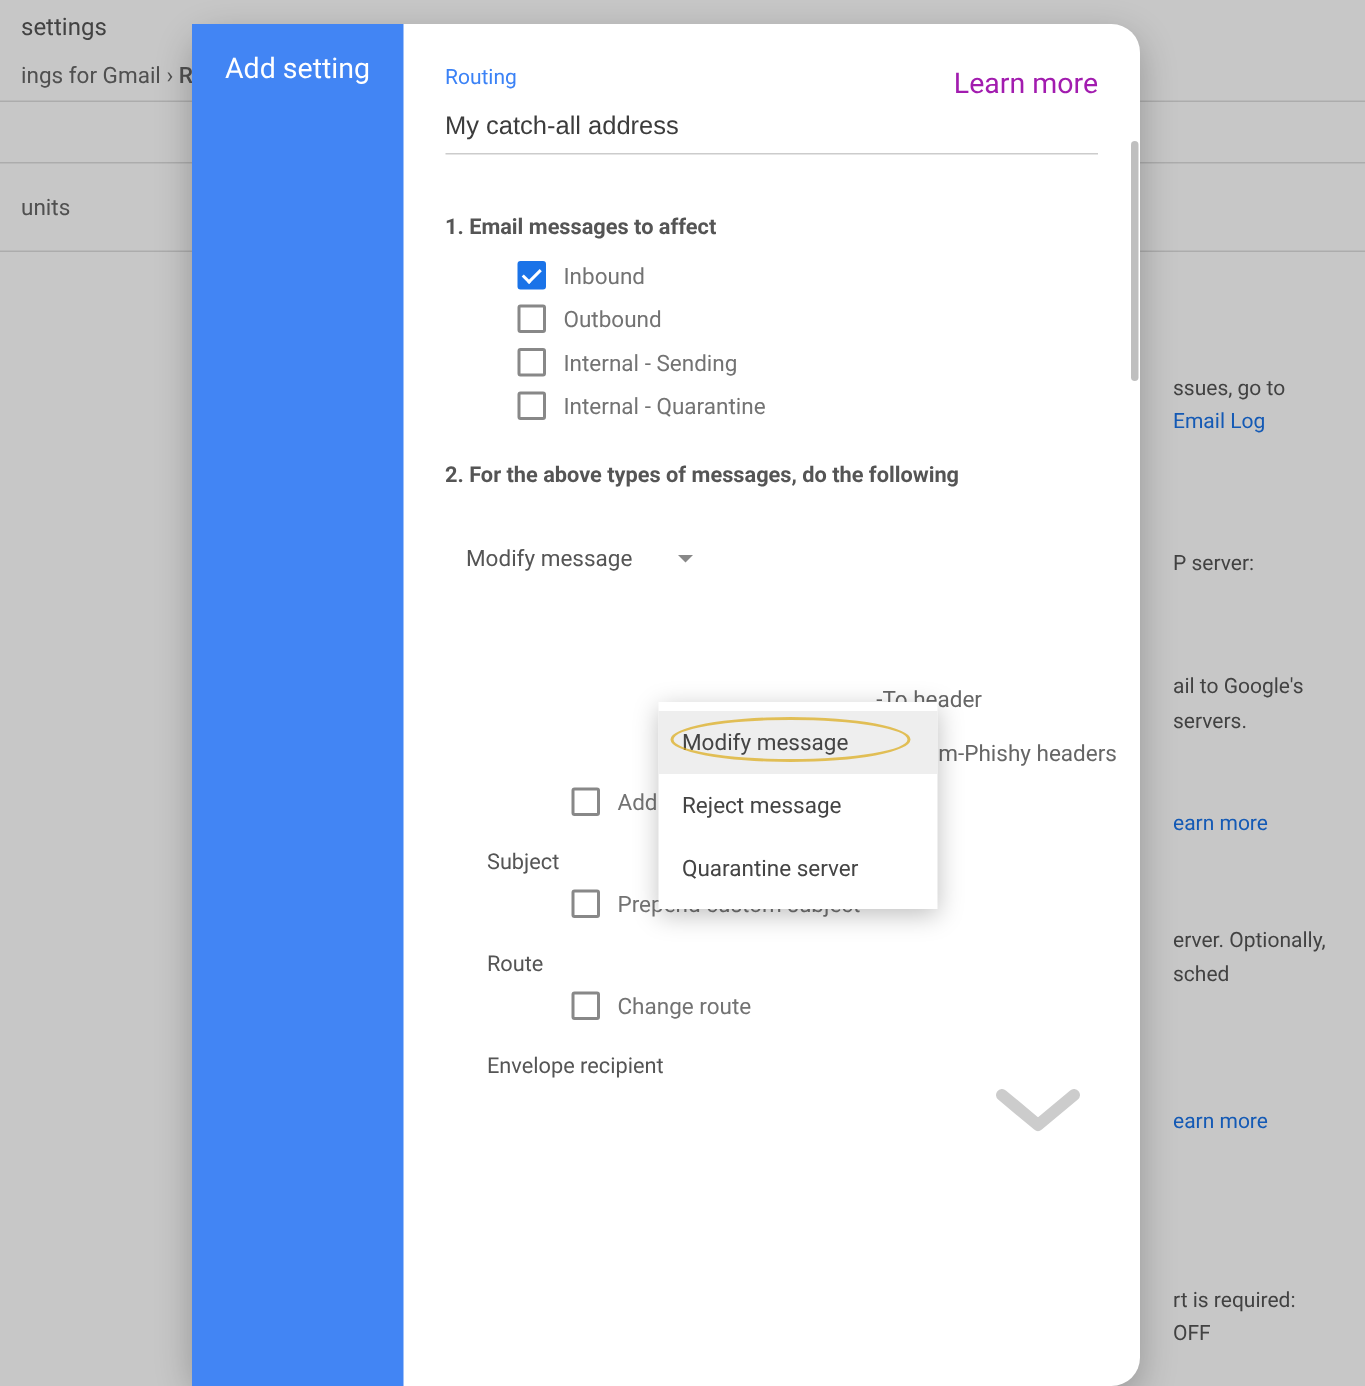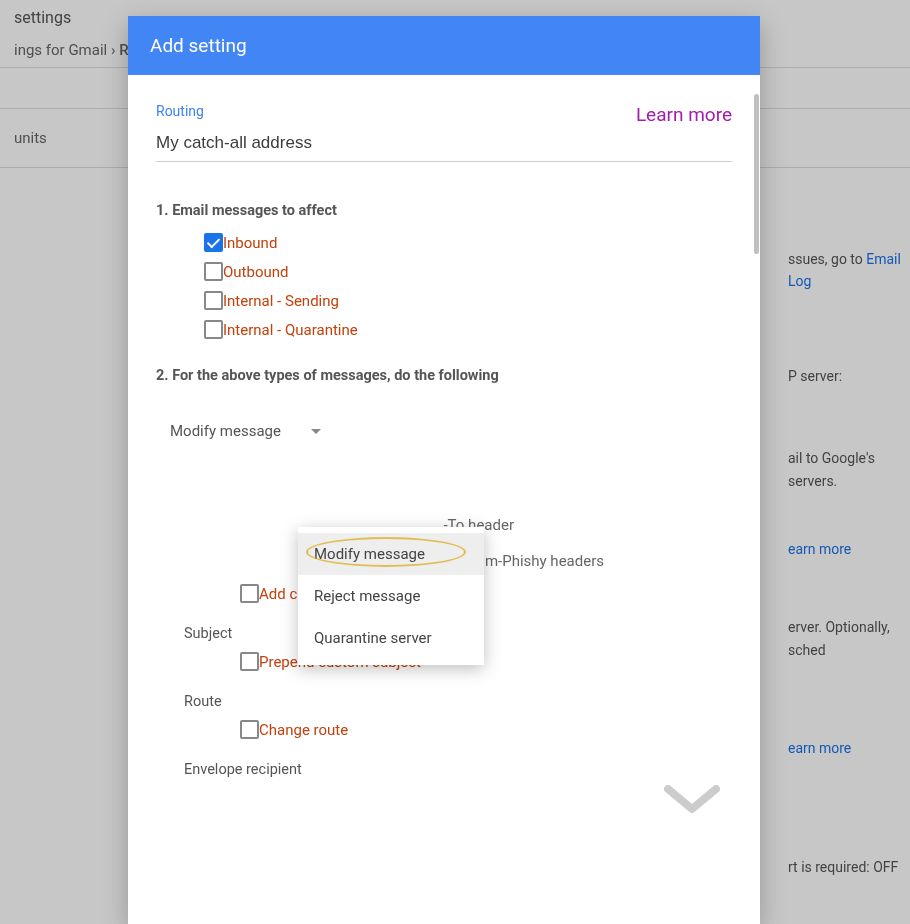--- a/index.html
+++ b/index.html
@@ -24,34 +24,35 @@
     .bg-breadcrumb b { font-weight: 500; }
     .bg-right {
       position: absolute;
       right: 0;
       top: 240px;
       width: 150px;
       font-size: 14px;
       color: #555;
       line-height: 1.6;
     }
-    .bg-right div { padding: 8px 4px; margin-left: 24px; }
+    .bg-right div { padding: 8px 22px; }
     .bg-right a { color: #1a73e8; text-decoration: none; }
     .bg-units { padding: 20px 14px; font-size: 15px; color: #666; border-top: 1px solid #ddd; border-bottom: 1px solid #ddd; margin-top: 40px; }
 
     .modal {
       position: absolute;
       left: 128px;
       top: 16px;
       width: 632px;
       height: 908px;
       background: #fff;
       box-shadow: 0 8px 24px rgba(0,0,0,0.25);
       display: flex;
-      flex-direction: column;
+      flex-direction: row;
+      border-radius: 19px;
     }
     .modal-header {
       background: #4285f4;
       color: #fff;
       padding: 18px 22px;
       font-size: 19px;
       font-weight: 400;
     }
     .modal-body {
       padding: 28px 28px 10px;
@@ -69,23 +70,24 @@
       font-size: 17px;
       padding: 4px 0 8px;
       margin-bottom: 30px;
       color: #3c3c3c;
       outline: none;
     }
     .section-title { font-size: 14.5px; color: #555; margin: 10px 0 14px; font-weight: bold; }
     .checkbox-row {
       display: flex;
       align-items: center;
+      gap: 12px;
       margin: 10px 0 10px 12px;
       font-size: 15px;
-      color: #c2410c;
+      color: #737373;
       cursor: pointer;
       padding-left: 36px;
     }
     .checkbox {
       width: 19px;
       height: 19px;
       border: 2px solid #888;
       border-radius: 2px;
       display: inline-flex;
       align-items: center;

